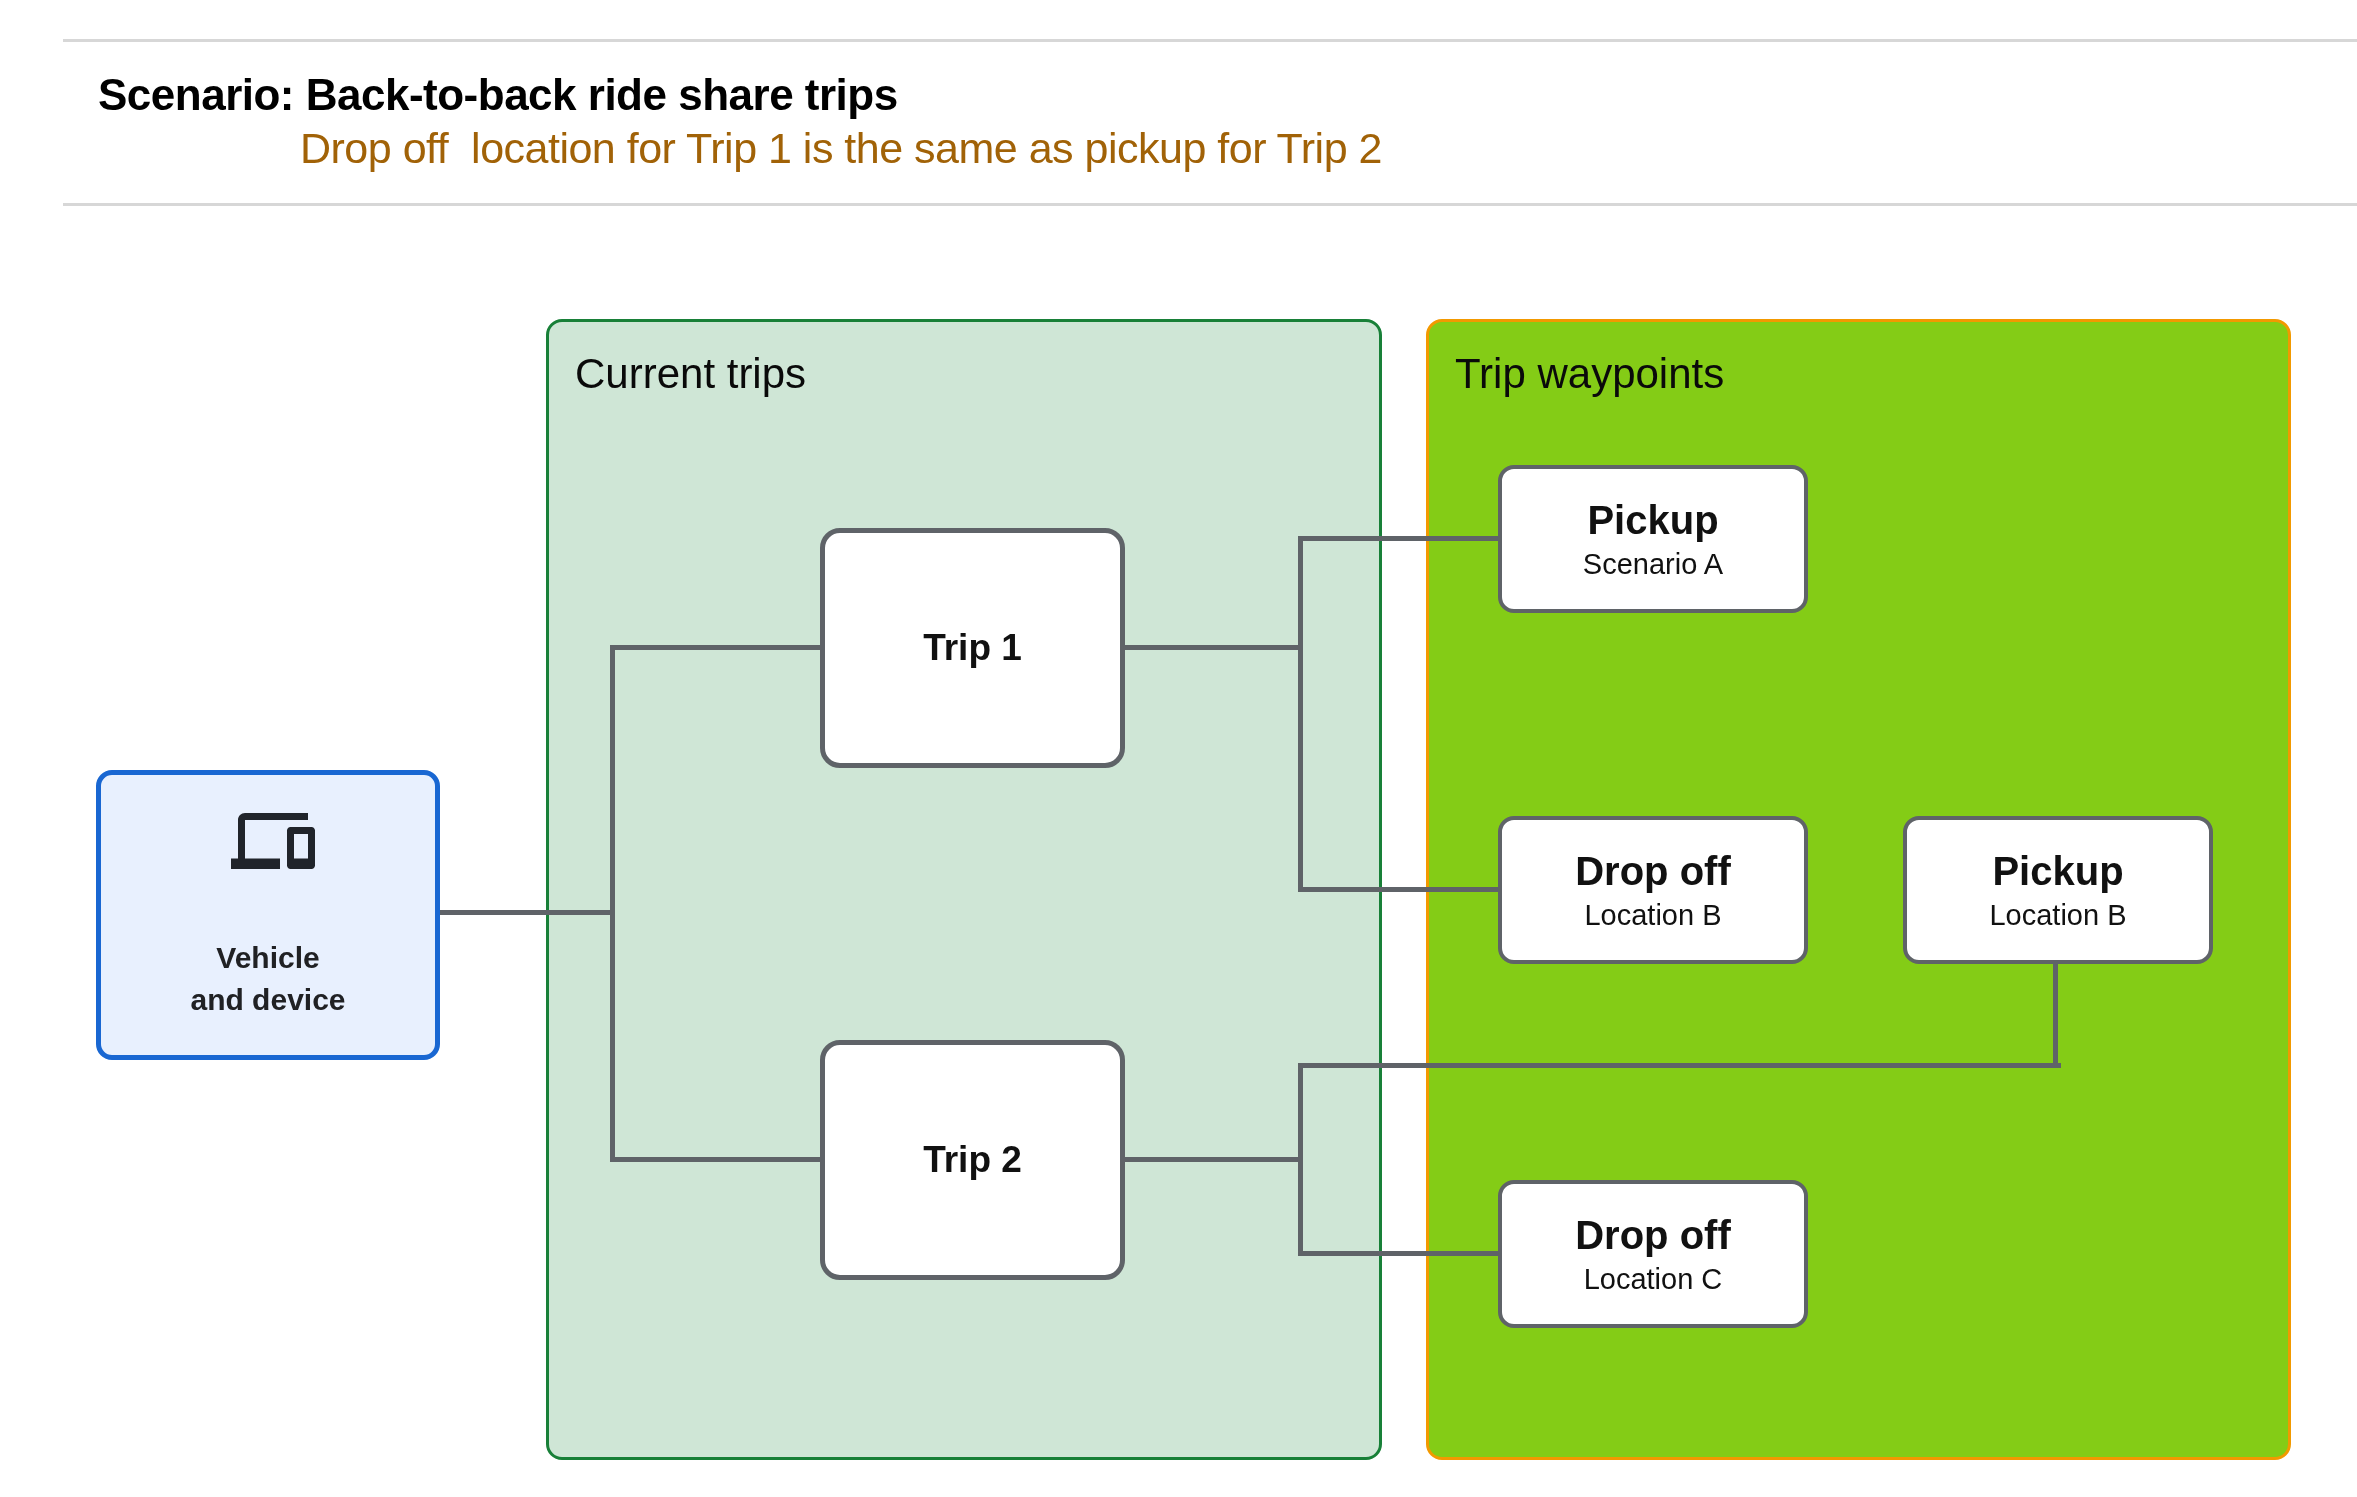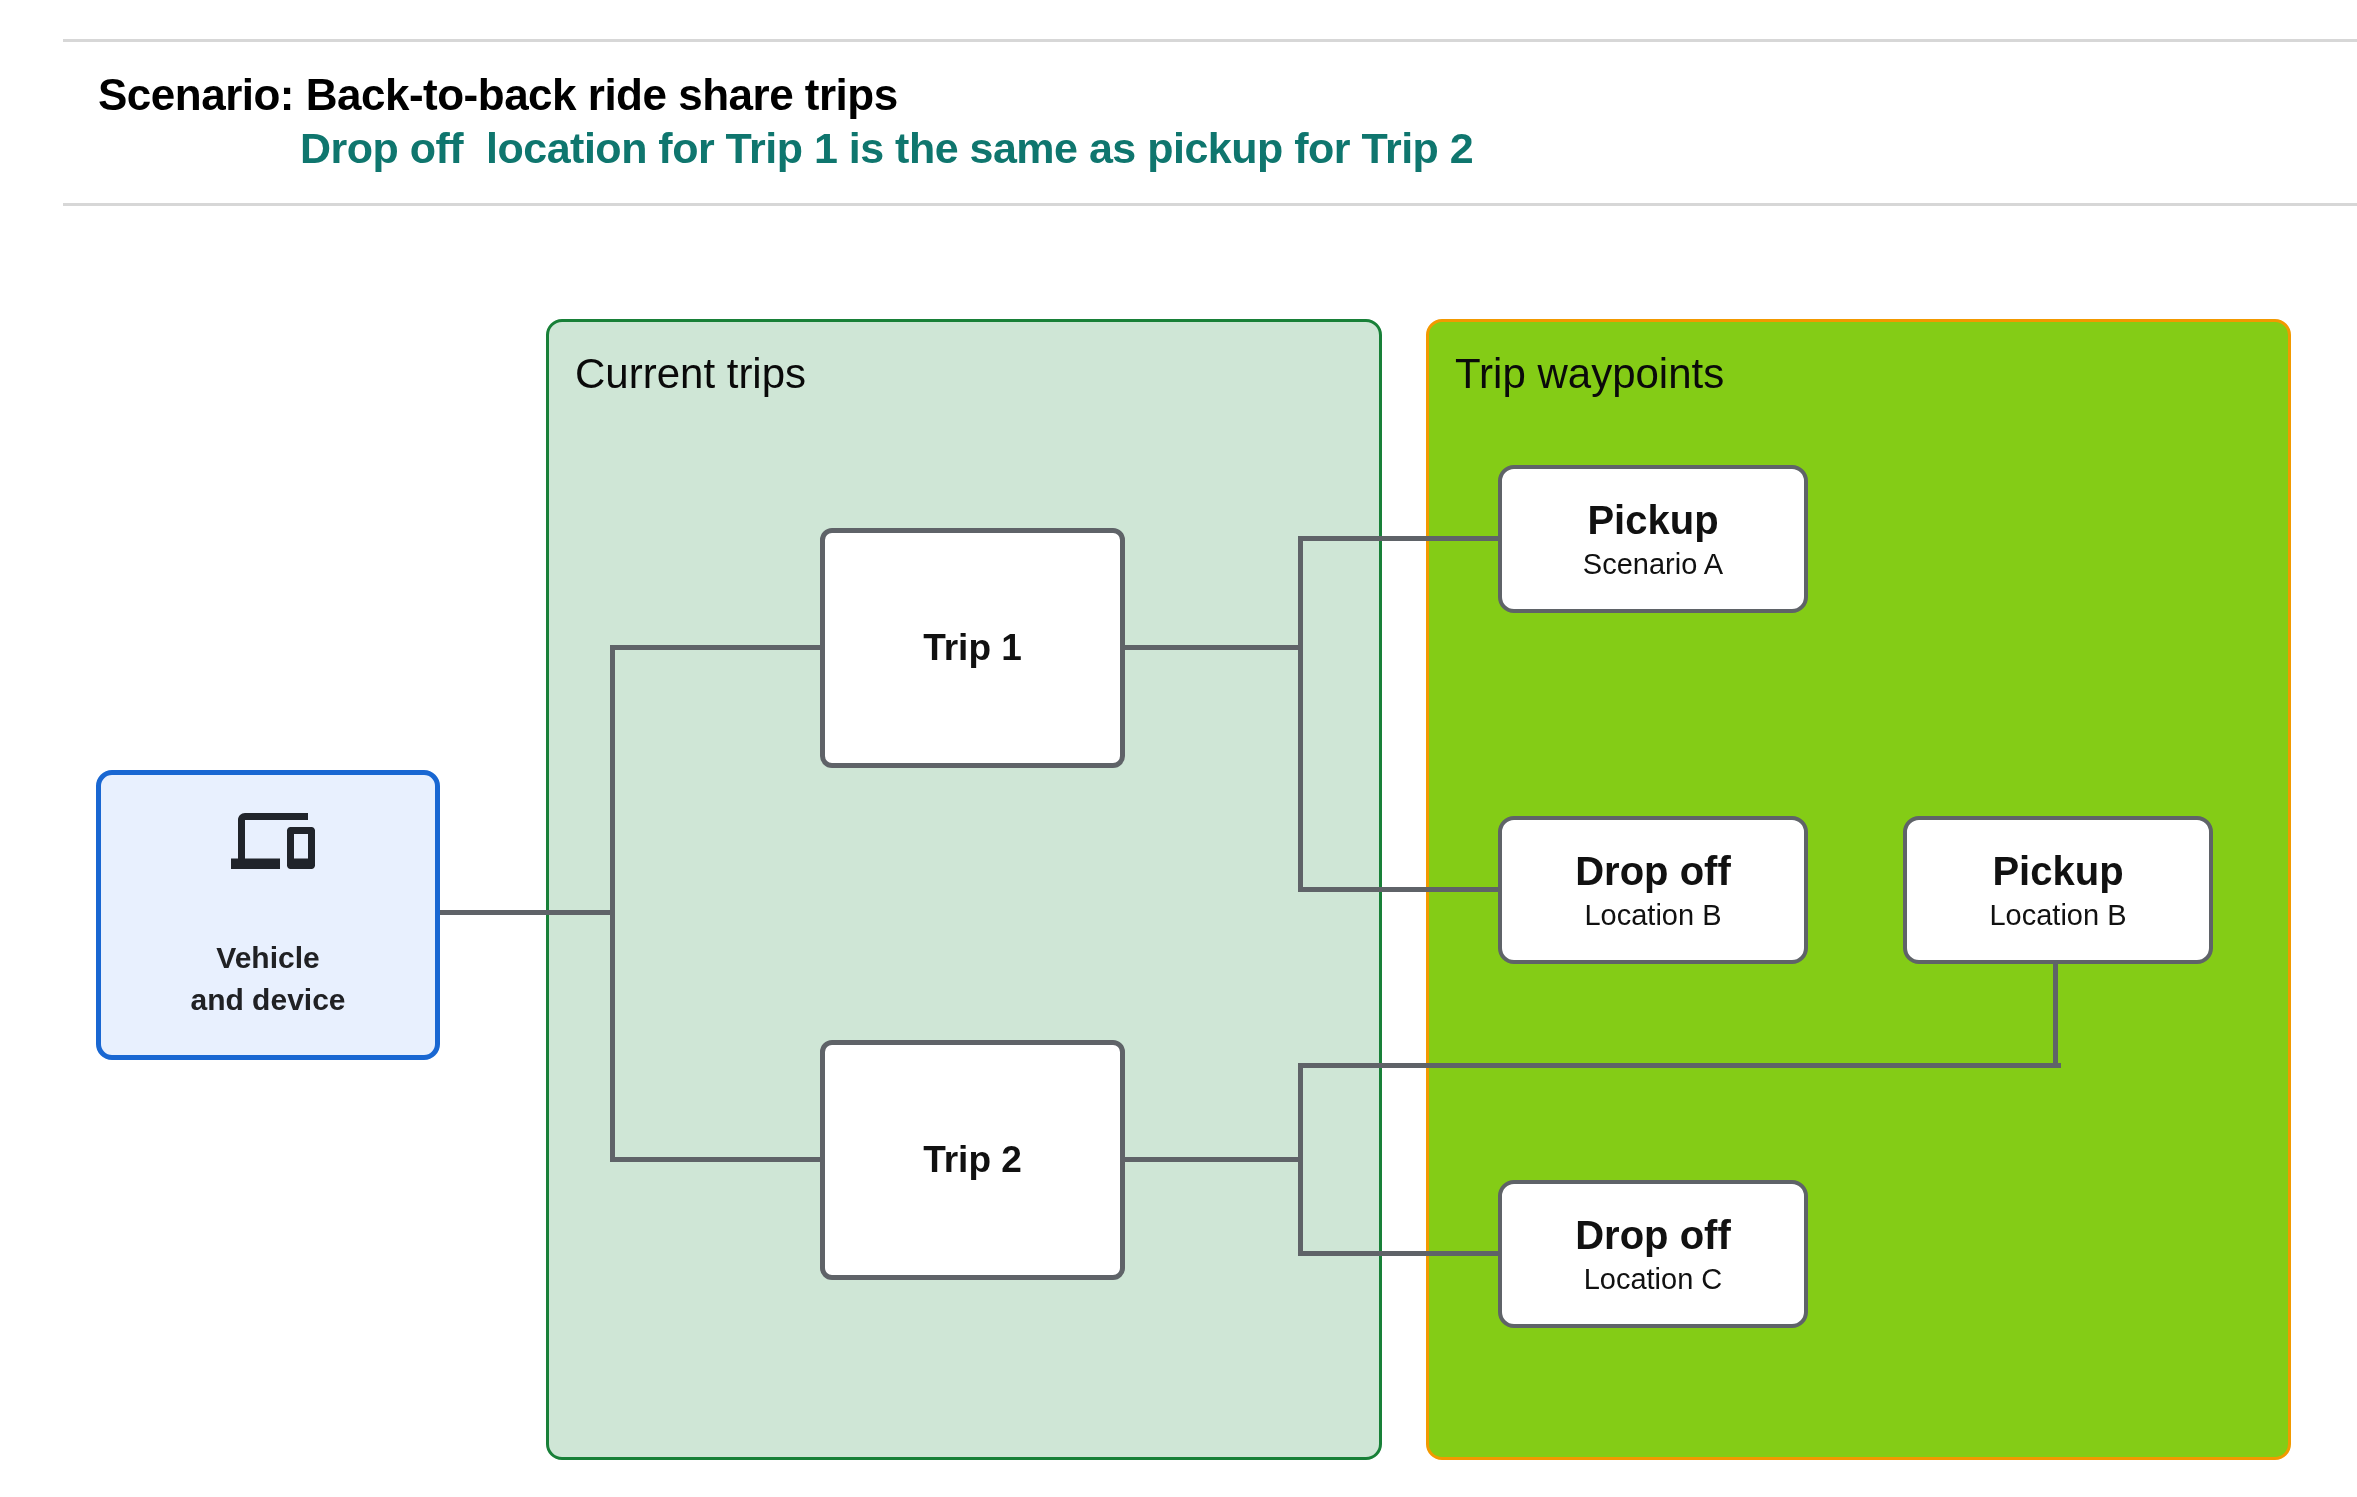--- a/index.html
+++ b/index.html
@@ -15,21 +15,21 @@
 
   
   .divider { position:absolute; left:15px; width:2305px; height:3px; background:#d7d7d7; }
   .page-title {
     position:absolute; left:50px; top:70px;
     font-size:44px; font-weight:700; color:#000000;
     letter-spacing:-0.5px;
   }
   .page-subtitle {
     position:absolute; left:252px; top:124px;
-    font-size:43px; font-weight:700; color:#0f766e;
+    font-size:43px; font-weight:400; color:#a16207;
     white-space:pre;
     letter-spacing:-0.5px;
   }
 
   
   .group {
     position:absolute; top:319px; height:1141px;
     border-radius:16px; box-sizing:border-box;
   }
   .group-trips  { left:498px;  width:836px; background:#cfe6d6; border:3px solid #188038; }
@@ -38,21 +38,21 @@
     margin-top:28px; text-align:left;
     font-size:42px; font-weight:400; color:#0a0a0a;padding-left:26px;
   }
 
   
   .seg { position:absolute; background:#5f6368; }
 
   
   .node {
     position:absolute; background:#ffffff;
-    border:5px solid #5f6368; border-radius:12px;
+    border:5px solid #5f6368; border-radius:20px;
     box-sizing:border-box;
     display:flex; flex-direction:column;
     align-items:center; justify-content:center;
     text-align:center;
   }
   .trip-node  { left:772px; width:305px; height:240px; }
   .trip-label { font-size:37px; font-weight:700; color:#111111; }
 
   .wp-node { width:310px; height:148px; border-width:4px; border-radius:16px; }
   .wp-name { font-size:40px; font-weight:700; color:#111111; line-height:1.15; }

